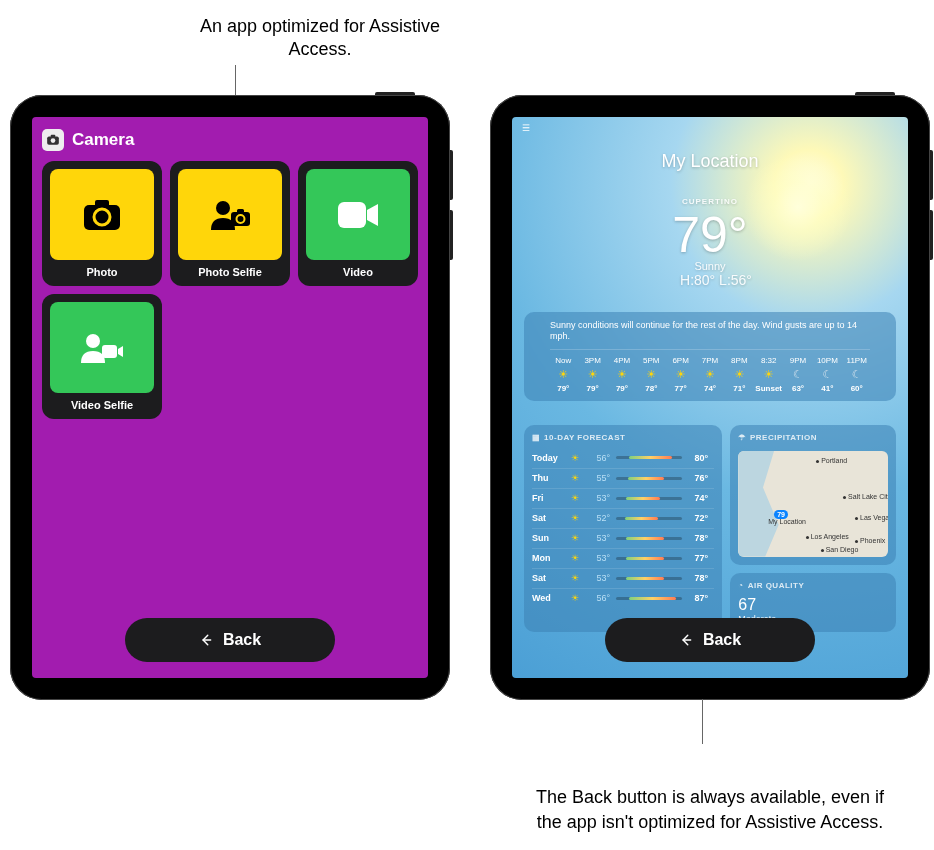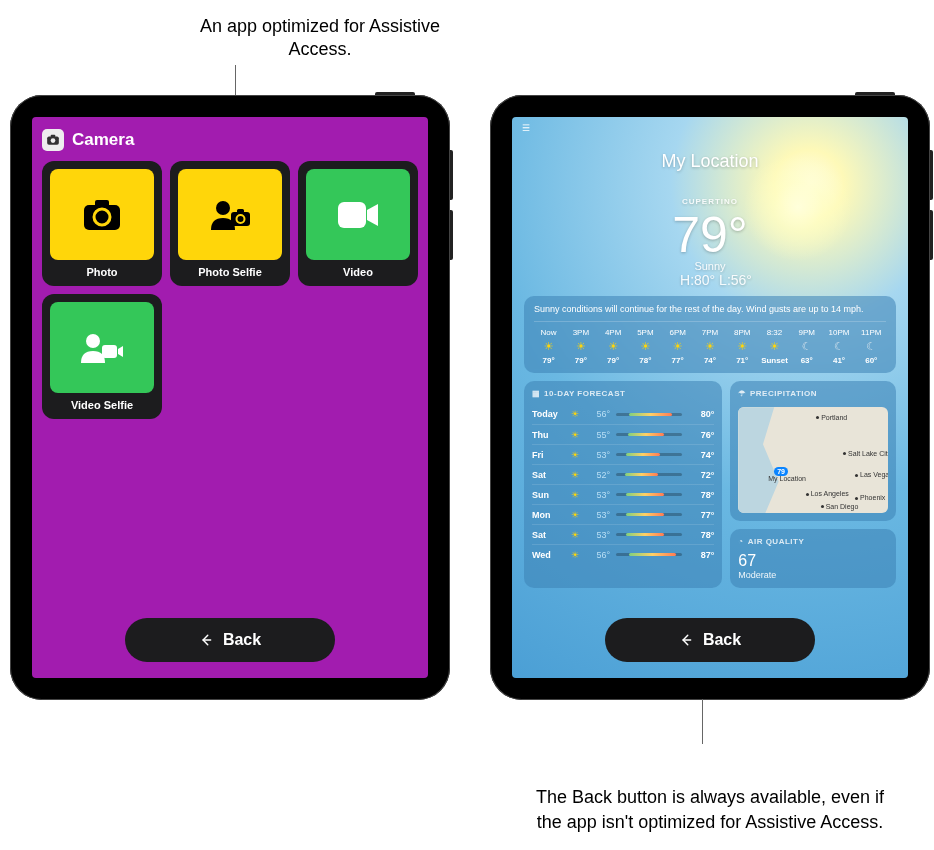--- a/index.html
+++ b/index.html
@@ -187,22 +187,22 @@
   .wx-hero { text-align: center; margin-top: 12px; text-shadow: 0 1px 3px rgba(0,0,0,0.25); }
   .wx-loc { font-size: 18px; font-weight: 500; }
   .wx-sub { font-size: 8px; font-weight: 700; letter-spacing: 1px; opacity: 0.85; margin-top: 25px; }
   .wx-temp { font-size: 50px; font-weight: 200; line-height: 1; margin-top: 4px;}
   .wx-cond { font-size: 11px; opacity: 0.9; }
   .wx-hilo { font-size: 14px; opacity: 0.9; padding-left: 12px; }
 
   .wx-card {
     background: rgba(60,130,180,0.55);
     border-radius: 10px;
-    margin: 8px 12px;
-    padding: 8px 10px;
+    margin: 24px 12px;
+    padding: 8px 26px;
     backdrop-filter: blur(2px);
   }
   .wx-summary { font-size: 9px; line-height: 1.25; border-bottom: 1px solid rgba(255,255,255,0.2); padding-bottom: 6px; margin-bottom: 6px;}
   .wx-hourrow { display: flex; justify-content: space-between; }
   .wx-hour { display:flex; flex-direction:column; align-items:center; gap:3px; font-size:8px; width: 8.3%; text-align: center; }
   .wx-hour .t { font-weight:600; }
   .sunicon { color: #ffd60a; font-size: 11px; }
   .moonicon { color: #dbe6ee; font-size: 11px; }
 
   .wx-lower {
@@ -224,21 +224,21 @@
     display:flex; align-items:center; gap:6px;
     font-size: 9px; height: 20px;
     border-top: 1px solid rgba(255,255,255,0.12);
   }
   .wx-dayrow:first-of-type { border-top:none; }
   .wx-dayrow .day  { width: 30px; font-weight:600; }
   .wx-dayrow .dicon{ width: 14px; color:#ffd60a; text-align:center;}
   .wx-dayrow .lo   { width: 22px; color: #b9dff5; text-align:right;}
   .wx-dayrow .bar  { flex:1; height:3px; border-radius:2px; background: rgba(0,0,0,0.25); position:relative; overflow:hidden;}
   .wx-dayrow .bar span{ position:absolute; top:0; height:100%; border-radius:2px; background: linear-gradient(90deg,#7fd07f,#ffd166,#ff7b54);}
-  .wx-dayrow .hi   { width: 26px; text-align:right; font-weight:600;}
+  .wx-dayrow .hi   { width: 26px; text-align:center; font-weight:600;}
 
   .wx-right { flex: 1; display:flex; flex-direction:column; gap:8px; }
   .wx-precip {
     background: rgba(60,130,180,0.55);
     border-radius:10px; padding:8px;
     height: 140px;
     position:relative;
   }
   .map {
     position:absolute; top:26px; left:8px; right:8px; bottom:8px;

